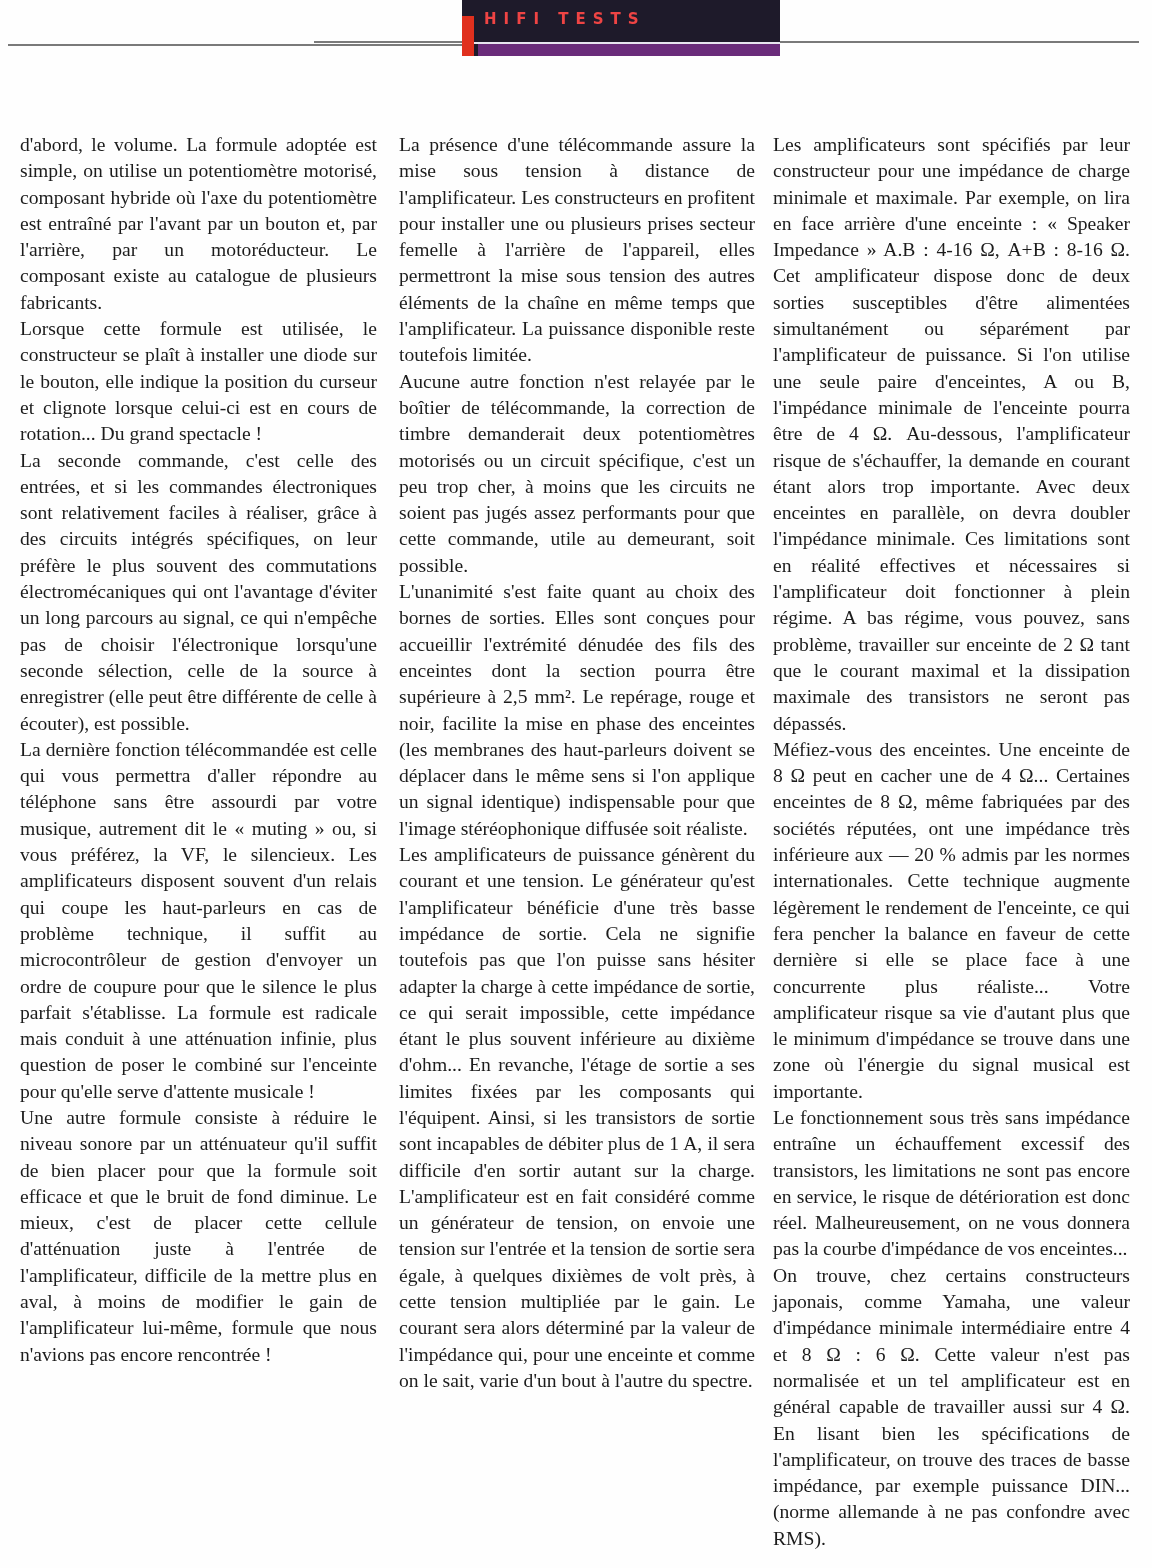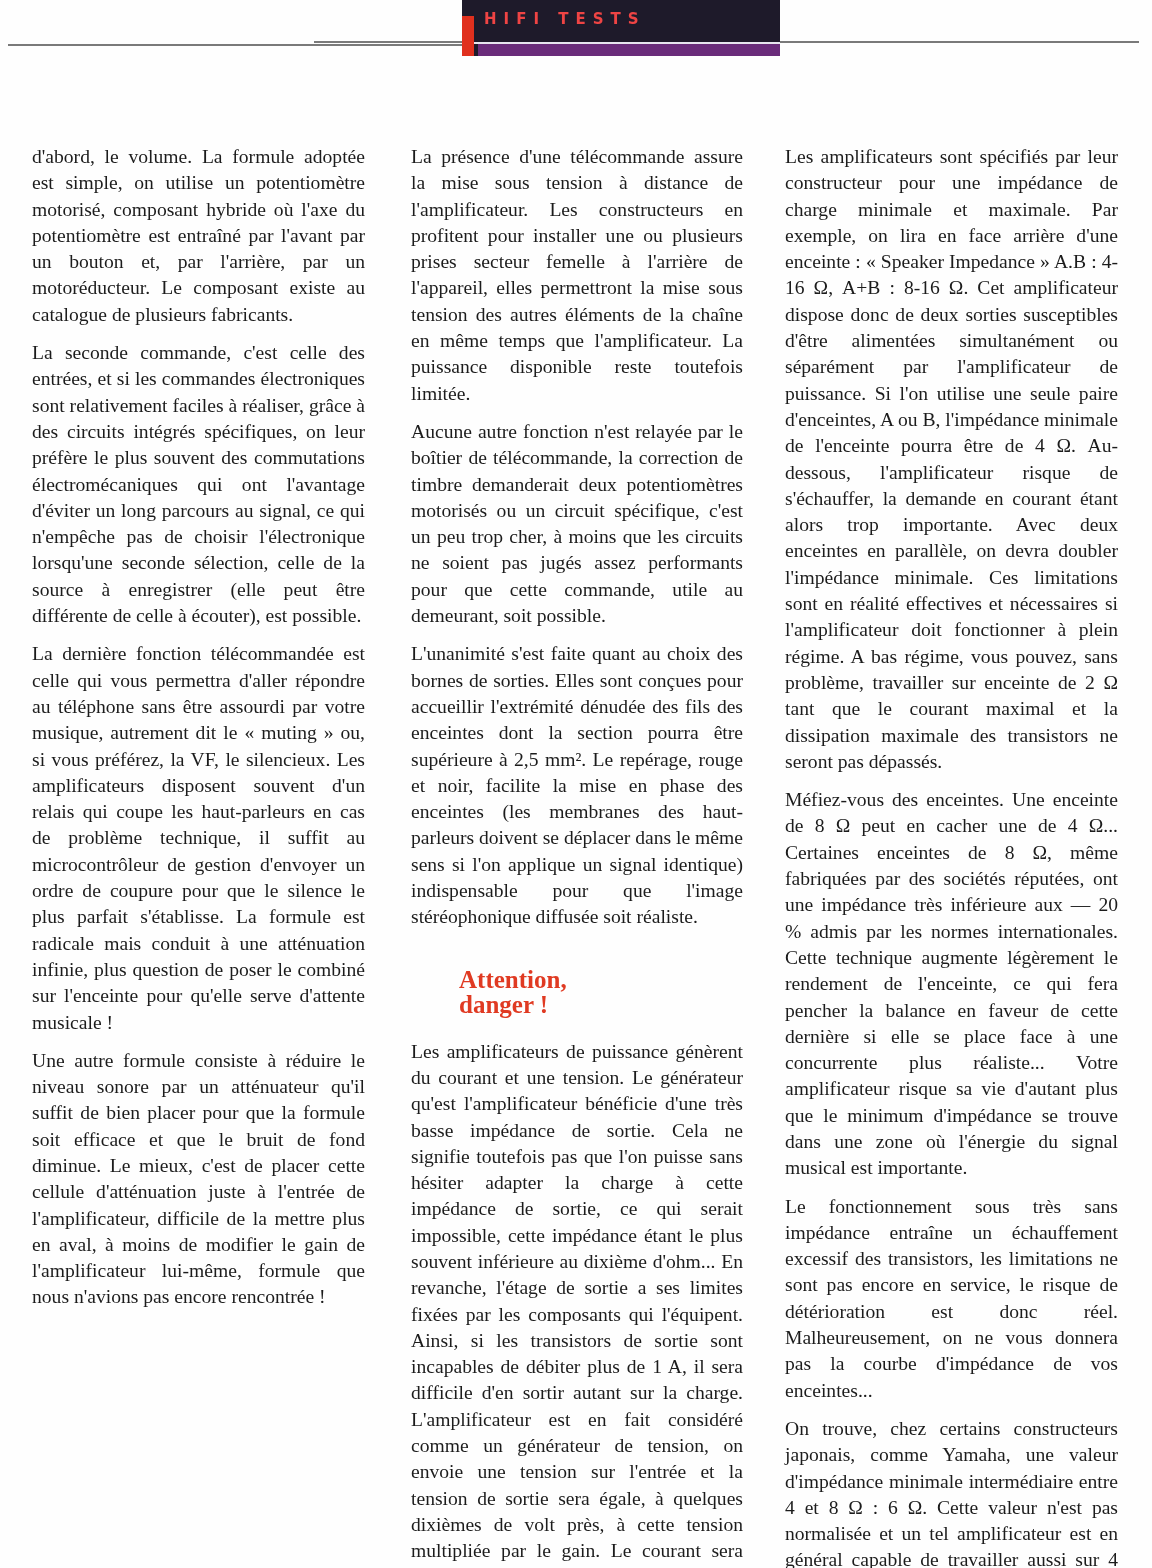--- a/index.html
+++ b/index.html
@@ -6,21 +6,21 @@
   body { width: 1152px; height: 1568px; position: relative; overflow: hidden; font-family: "Liberation Serif", serif; color: #1c1c1c; }
   .header-line-right { position: absolute; left: 314px; top: 41px; width: 825px; height: 2px; background: #7a7a7a; }
   .header-line-left2 { position: absolute; left: 8px; top: 44px; width: 460px; height: 2px; background: #7a7a7a; }
   .banner { position: absolute; left: 462px; top: 0; width: 318px; height: 56px; background: #1e1a2a; }
   .banner-red { position: absolute; left: 462px; top: 16px; width: 12px; height: 40px; background: #e0301e; }
   .banner-gap { position: absolute; left: 474px; top: 42px; width: 306px; height: 2px; background: #e8e6ef; }
   .banner-purple { position: absolute; left: 478px; top: 44px; width: 302px; height: 12px; background: #6a2c7a; }
   .banner-title { position: absolute; left: 484px; top: 10px; width: 260px; font-family: "DejaVu Sans", sans-serif; font-weight: bold; font-size: 15px; letter-spacing: 7px; color: #ef4444; }
 
   .col { position: absolute; top: 132px; font-size: 19.6px; line-height: 26.3px; text-align: justify; hyphens: none; }
-  .col p { margin: 12px; }
+  .col p { margin: 0; }
   .col1 { left: 20px; width: 357px; }
   .col2 { left: 399px; width: 356px; }
   .col3 { left: 773px; width: 357px; }
 
   .subhead { margin: 36px 0 22px 60px !important; color: #e03a22; font-weight: bold; font-size: 25px; line-height: 25px; text-align: left; }
 
   .footer { position: absolute; left: 927px; top: 1589px; font-family: Liberation Mono, monospace; font-size: 13.5px; color: #222; }
   .footer .num { font-weight: bold; }
 </style>
 </head>
@@ -31,33 +31,30 @@
   <div class="header-line-right"></div>
   <div class="banner"></div>
   <div class="banner-gap"></div>
   <div class="banner-purple"></div>
   <div class="banner-red"></div>
   <div class="banner-title">HIFI TESTS</div>
 </div>
 
 <div class="col col1">
   <p>d'abord, le volume. La formule adoptée est simple, on utilise un potentiomètre motorisé, composant hybride où l'axe du potentiomètre est entraîné par l'avant par un bouton et, par l'arrière, par un motoréducteur. Le composant existe au catalogue de plusieurs fabricants.</p>
+  <p>Lorsque cette formule est utilisée, le constructeur se plaît à installer une diode sur le bouton, elle indique la position du curseur et clignote lorsque celui-ci est en cours de rotation... Du grand spectacle !</p>
   <p>La seconde commande, c'est celle des entrées, et si les commandes électroniques sont relativement faciles à réaliser, grâce à des circuits intégrés spécifiques, on leur préfère le plus souvent des commutations électromécaniques qui ont l'avantage d'éviter un long parcours au signal, ce qui n'empêche pas de choisir l'électronique lorsqu'une seconde sélection, celle de la source à enregistrer (elle peut être différente de celle à écouter), est possible.</p>
   <p>La dernière fonction télécommandée est celle qui vous permettra d'aller répondre au téléphone sans être assourdi par votre musique, autrement dit le « muting » ou, si vous préférez, la VF, le silencieux. Les amplificateurs disposent souvent d'un relais qui coupe les haut-parleurs en cas de problème technique, il suffit au microcontrôleur de gestion d'envoyer un ordre de coupure pour que le silence le plus parfait s'établisse. La formule est radicale mais conduit à une atténuation infinie, plus question de poser le combiné sur l'enceinte pour qu'elle serve d'attente musicale !</p>
   <p>Une autre formule consiste à réduire le niveau sonore par un atténuateur qu'il suffit de bien placer pour que la formule soit efficace et que le bruit de fond diminue. Le mieux, c'est de placer cette cellule d'atténuation juste à l'entrée de l'amplificateur, difficile de la mettre plus en aval, à moins de modifier le gain de l'amplificateur lui-même, formule que nous n'avions pas encore rencontrée !</p>
 </div>
 
 <div class="col col2">
   <p>La présence d'une télécommande assure la mise sous tension à distance de l'amplificateur. Les constructeurs en profitent pour installer une ou plusieurs prises secteur femelle à l'arrière de l'appareil, elles permettront la mise sous tension des autres éléments de la chaîne en même temps que l'amplificateur. La puissance disponible reste toutefois limitée.</p>
   <p>Aucune autre fonction n'est relayée par le boîtier de télécommande, la correction de timbre demanderait deux potentiomètres motorisés ou un circuit spécifique, c'est un peu trop cher, à moins que les circuits ne soient pas jugés assez performants pour que cette commande, utile au demeurant, soit possible.</p>
   <p>L'unanimité s'est faite quant au choix des bornes de sorties. Elles sont conçues pour accueillir l'extrémité dénudée des fils des enceintes dont la section pourra être supérieure à 2,5 mm². Le repérage, rouge et noir, facilite la mise en phase des enceintes (les membranes des haut-parleurs doivent se déplacer dans le même sens si l'on applique un signal identique) indispensable pour que l'image stéréophonique diffusée soit réaliste.</p>
-  <p class="subhead">
-    <span>Attention,</span><br>
-    <span>danger !</span>
-  </p>
   <p>Les amplificateurs de puissance génèrent du courant et une tension. Le générateur qu'est l'amplificateur bénéficie d'une très basse impédance de sortie. Cela ne signifie toutefois pas que l'on puisse sans hésiter adapter la charge à cette impédance de sortie, ce qui serait impossible, cette impédance étant le plus souvent inférieure au dixième d'ohm... En revanche, l'étage de sortie a ses limites fixées par les composants qui l'équipent. Ainsi, si les transistors de sortie sont incapables de débiter plus de 1 A, il sera difficile d'en sortir autant sur la charge. L'amplificateur est en fait considéré comme un générateur de tension, on envoie une tension sur l'entrée et la tension de sortie sera égale, à quelques dixièmes de volt près, à cette tension multipliée par le gain. Le courant sera alors déterminé par la valeur de l'impédance qui, pour une enceinte et comme on le sait, varie d'un bout à l'autre du spectre.</p>
 </div>
 
 <div class="col col3">
   <p>Les amplificateurs sont spécifiés par leur constructeur pour une impédance de charge minimale et maximale. Par exemple, on lira en face arrière d'une enceinte : « Speaker Impedance » A.B : 4-16 Ω, A+B : 8-16 Ω. Cet amplificateur dispose donc de deux sorties susceptibles d'être alimentées simultanément ou séparément par l'amplificateur de puissance. Si l'on utilise une seule paire d'enceintes, A ou B, l'impédance minimale de l'enceinte pourra être de 4 Ω. Au-dessous, l'amplificateur risque de s'échauffer, la demande en courant étant alors trop importante. Avec deux enceintes en parallèle, on devra doubler l'impédance minimale. Ces limitations sont en réalité effectives et nécessaires si l'amplificateur doit fonctionner à plein régime. A bas régime, vous pouvez, sans problème, travailler sur enceinte de 2 Ω tant que le courant maximal et la dissipation maximale des transistors ne seront pas dépassés.</p>
   <p>Méfiez-vous des enceintes. Une enceinte de 8 Ω peut en cacher une de 4 Ω... Certaines enceintes de 8 Ω, même fabriquées par des sociétés réputées, ont une impédance très inférieure aux — 20 % admis par les normes internationales. Cette technique augmente légèrement le rendement de l'enceinte, ce qui fera pencher la balance en faveur de cette dernière si elle se place face à une concurrente plus réaliste... Votre amplificateur risque sa vie d'autant plus que le minimum d'impédance se trouve dans une zone où l'énergie du signal musical est importante.</p>
   <p>Le fonctionnement sous très sans impédance entraîne un échauffement excessif des transistors, les limitations ne sont pas encore en service, le risque de détérioration est donc réel. Malheureusement, on ne vous donnera pas la courbe d'impédance de vos enceintes...</p>
   <p>On trouve, chez certains constructeurs japonais, comme Yamaha, une valeur d'impédance minimale intermédiaire entre 4 et 8 Ω : 6 Ω. Cette valeur n'est pas normalisée et un tel amplificateur est en général capable de travailler aussi sur 4 Ω. En lisant bien les spécifications de l'amplificateur, on trouve des traces de basse impédance, par exemple puissance DIN... (norme allemande à ne pas confondre avec RMS).</p>
 </div>
 

